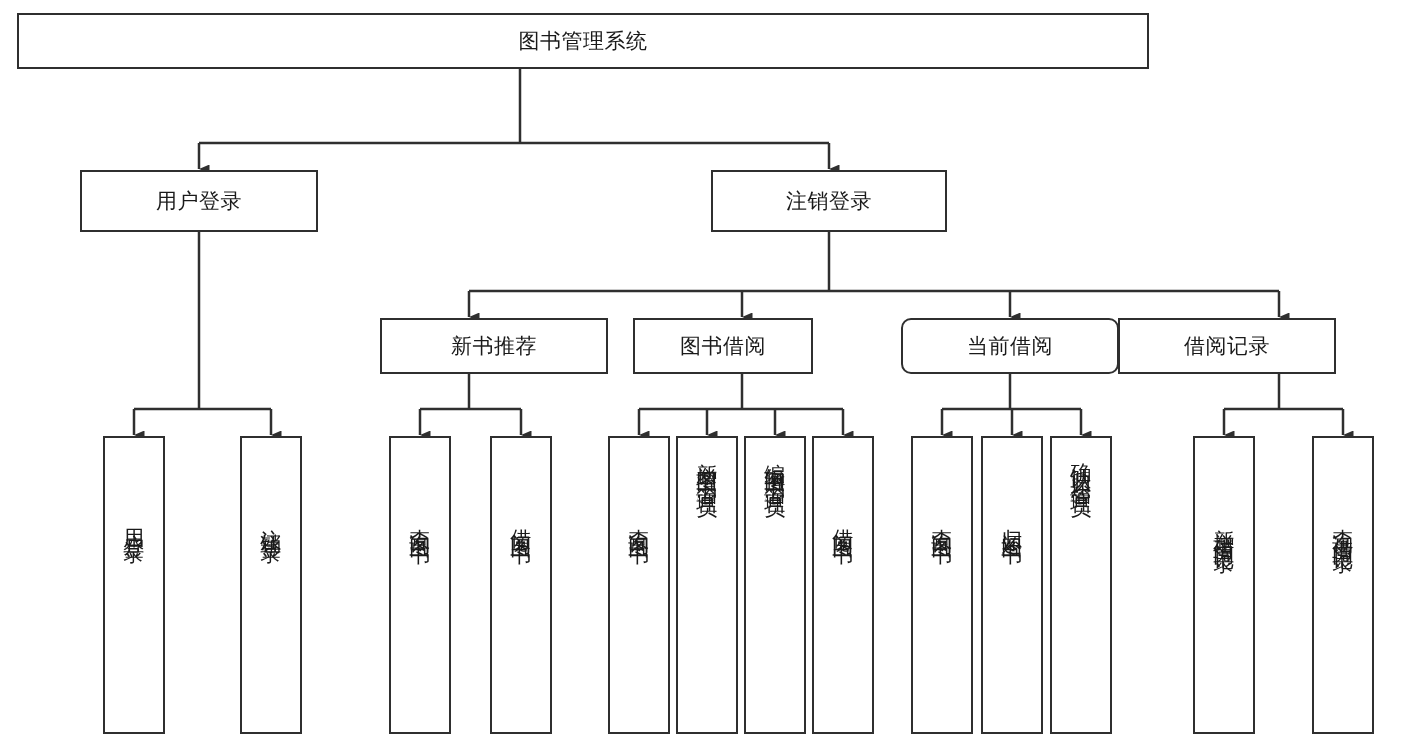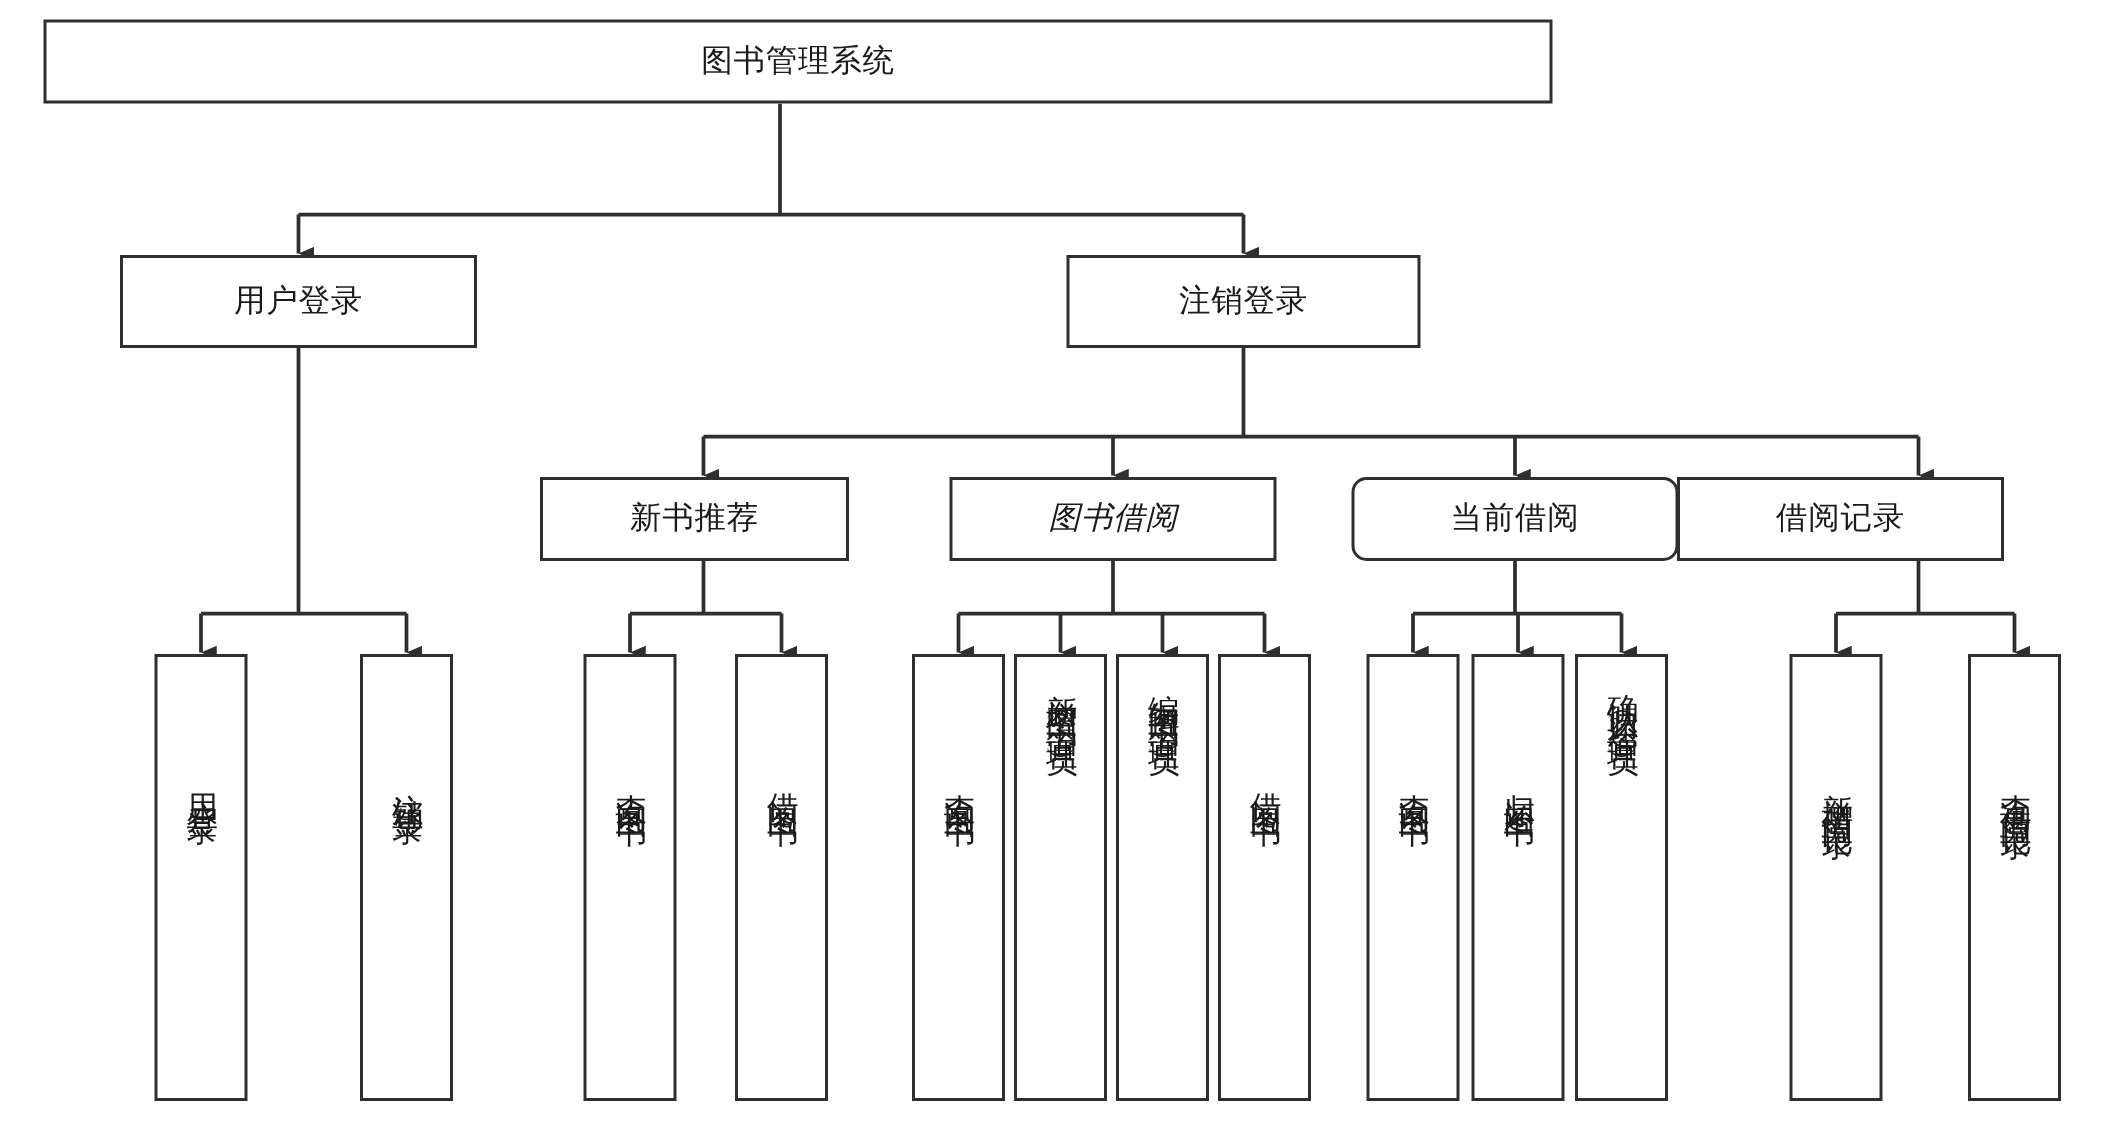--- a/index.html
+++ b/index.html
@@ -110,33 +110,33 @@
         <path d="M 1012 409 L 1012 435" marker-end="url(#arrowhead)"></path>
         <path d="M 1081 409 L 1081 435" marker-end="url(#arrowhead)"></path>
         <path d="M 1279 374 L 1279 409"></path>
         <path d="M 1224 409 L 1343 409"></path>
         <path d="M 1224 409 L 1224 435" marker-end="url(#arrowhead)"></path>
         <path d="M 1343 409 L 1343 435" marker-end="url(#arrowhead)"></path>
       </g>
   </svg>
 
   <div id="node-layer">
-      <div class="node-box" style="left: 17px; top: 13px; width: 1006px; height: 56px; margin-left: 12px;">
+      <div class="node-box" style="left: 17px; top: 13px; width: 1132px; height: 56px;">
         <span class="node-label">图书管理系统</span>
       </div>
       <div class="node-box" style="left: 80px; top: 170px; width: 238px; height: 62px;">
         <span class="node-label">用户登录</span>
       </div>
       <div class="node-box" style="left: 711px; top: 170px; width: 236px; height: 62px;">
         <span class="node-label">注销登录</span>
       </div>
-      <div class="node-box" style="left: 360px; top: 318px; width: 206px; height: 56px;">
+      <div class="node-box" style="left: 380px; top: 318px; width: 228px; height: 56px;">
         <span class="node-label">新书推荐</span>
       </div>
-      <div class="node-box" style="left: 633px; top: 318px; width: 218px; height: 56px; font-style: italic;">
+      <div class="node-box" style="left: 633px; top: 318px; width: 180px; height: 56px;">
         <span class="node-label">图书借阅</span>
       </div>
       <div class="node-box" style="left: 901px; top: 318px; width: 218px; height: 56px; border-radius: 10px;">
         <span class="node-label">当前借阅</span>
       </div>
       <div class="node-box" style="left: 1118px; top: 318px; width: 218px; height: 56px;">
         <span class="node-label">借阅记录</span>
       </div>
       <div class="node-box vertical mid" style="left: 103px; top: 436px; width: 62px; height: 298px;">
         <span class="node-label">用户登录</span>

